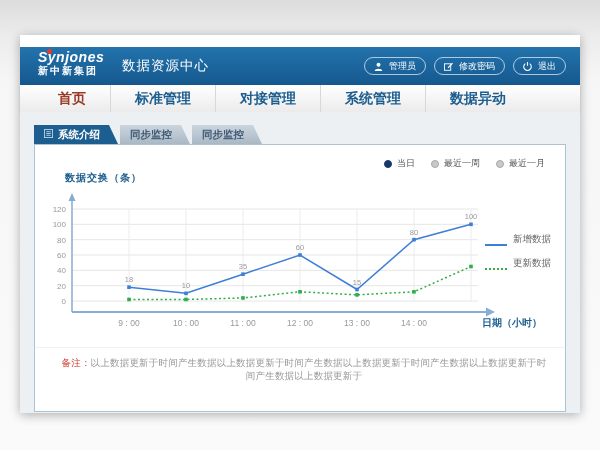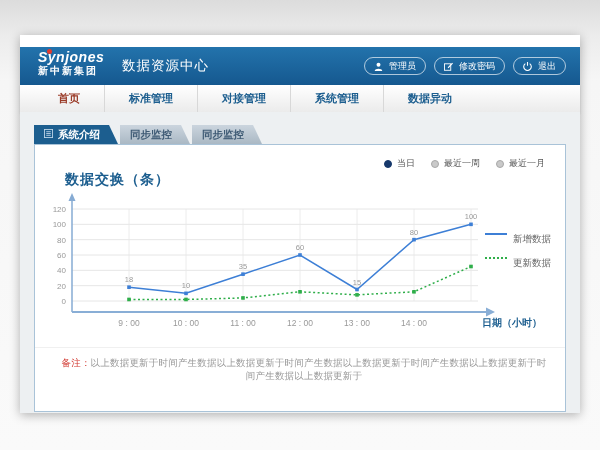--- a/index.html
+++ b/index.html
@@ -17,42 +17,42 @@
   .logo-line2{font-size:10px;font-weight:bold;letter-spacing:2px;}
   .app-title{position:absolute;left:102px;top:0;height:38px;line-height:38px;color:#fff;font-size:13.5px;letter-spacing:1px;}
   .header-actions{position:absolute;right:14px;top:10px;display:flex;gap:8px;}
   .pill{display:flex;align-items:center;gap:6px;border:1px solid rgba(255,255,255,.65);border-radius:9px;
     height:16px;padding:0 9px;color:#fff;font-size:9px;cursor:pointer;white-space:nowrap;}
   .pill svg{display:block;}
   
   .nav{position:absolute;top:50px;left:0;right:0;height:27px;
     background:linear-gradient(#ffffff,#ebebeb);border-bottom:1px solid #d3d3d3;box-shadow:0 1px 2px rgba(0,0,0,.10);}
   .nav ul{display:flex;list-style:none;margin:0;padding:0 0 0 14px;height:100%;}
-  .nav li{display:flex;align-items:center;padding:0 24px;font-size:11px;font-weight:bold;color:#1c5e8f;cursor:pointer;}
+  .nav li{display:flex;align-items:center;padding:0 24px;font-size:14px;font-weight:bold;color:#1c5e8f;cursor:pointer;}
   .nav li + li{border-left:1px solid #d8d8d8;}
   .nav li.active{color:#9a3b28;}
   
   .content{position:absolute;top:77px;left:0;right:0;bottom:0;background:#edf0f2;}
   .tabs{position:absolute;top:13px;left:14px;display:flex;}
   .tab{height:19px;line-height:19px;padding:0 18px 0 10px;font-size:10.5px;font-weight:bold;margin-right:2px;
     clip-path:polygon(0 0,calc(100% - 9px) 0,100% 100%,0 100%);cursor:pointer;}
   .tab.active{background:#1c5e8f;color:#fff;display:flex;gap:5px;align-items:center;}
   .tab.inactive{background:linear-gradient(#cbd5de,#aab8c4);color:#3e5a74;}
   .panel{position:absolute;left:14px;right:14px;top:32px;bottom:1px;background:#fff;border:1px solid #a9c3d8;}
   
   .radios{position:absolute;top:12px;right:20px;display:flex;gap:16px;align-items:center;}
   .radio{display:flex;align-items:center;gap:5px;font-size:9px;color:#555;cursor:pointer;}
   .radio-dot{width:8px;height:8px;border-radius:50%;background:#c9c9c9;border:1px solid #a8a8a8;box-sizing:border-box;}
   .radio.selected .radio-dot{background:#16386b;border-color:#16386b;}
   
-  .ylabel{position:absolute;left:30px;top:26px;font-size:14px;font-weight:bold;color:#1c5e8f;letter-spacing:1px;}
+  .ylabel{position:absolute;left:30px;top:26px;font-size:10px;font-weight:bold;color:#1c5e8f;letter-spacing:1px;}
   .chart{position:absolute;left:5px;top:44px;}
   svg text{font-family:"Liberation Sans","DejaVu Sans",sans-serif;}
   .legend{position:absolute;right:14px;top:88px;}
-  .legend-item{display:flex;align-items:flex-start;gap:6px;margin-bottom:11px;font-size:9.5px;color:#666;cursor:pointer;}
+  .legend-item{display:flex;align-items:flex-end;gap:6px;margin-bottom:11px;font-size:9.5px;color:#666;cursor:pointer;}
   .legend-line{width:22px;height:0;}
   .divider{position:absolute;left:0;right:0;top:202px;border-top:1px solid #f0f0f0;}
   .note{position:absolute;left:22px;right:14px;top:212px;font-size:9.5px;color:#999;letter-spacing:.2px;text-align:center;}
   .note-prefix{color:#d0342c;}
 </style>
 </head>
 <body>
 
 <div class="screen">
   <div class="page">

